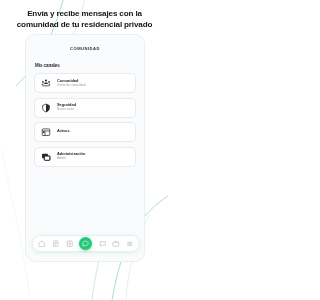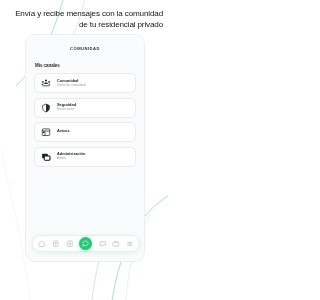--- a/index.html
+++ b/index.html
@@ -7,22 +7,22 @@
   body {
     font-family:"Liberation Sans", sans-serif;
     background:#ffffff;
     position:relative;
     overflow:hidden;
   }
   #decor { position:absolute; inset:0; width:169px; height:300px; z-index:0; pointer-events:none; }
 
   .headline {
     position:absolute; top:8px; left:6px; width:157px;
-    z-index:3; text-align:right;
-    font-size:8.1px; font-weight:normal; line-height:1.38;
+    z-index:3; text-align:center;
+    font-size:8.1px; font-weight:bold; line-height:1.38;
     color:#13161a; letter-spacing:-0.15px;
   }
 
   .phone {
     position:absolute; left:25px; top:34px;
     width:120px; height:228px;
     background:#fafbfc;
     border:1px solid #eceff1;
     border-radius:10px;
     z-index:2;

